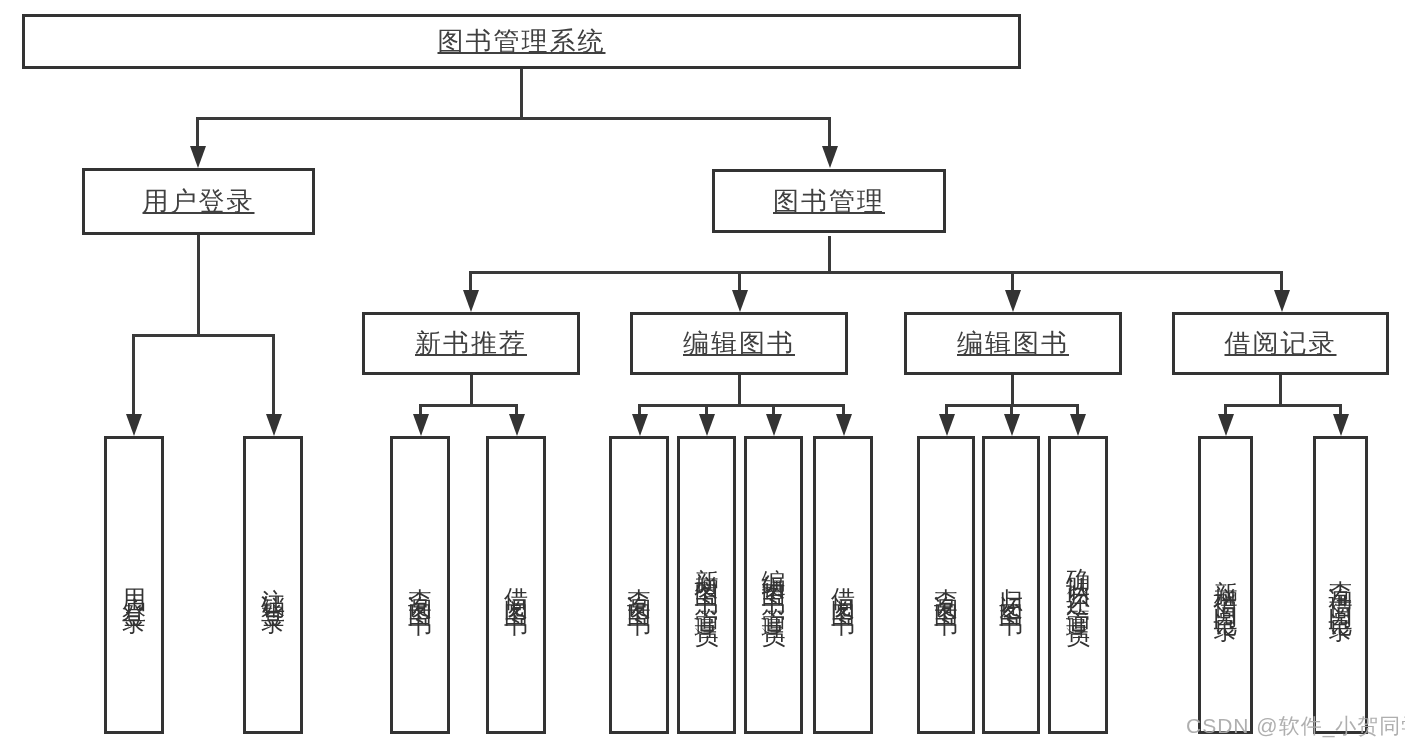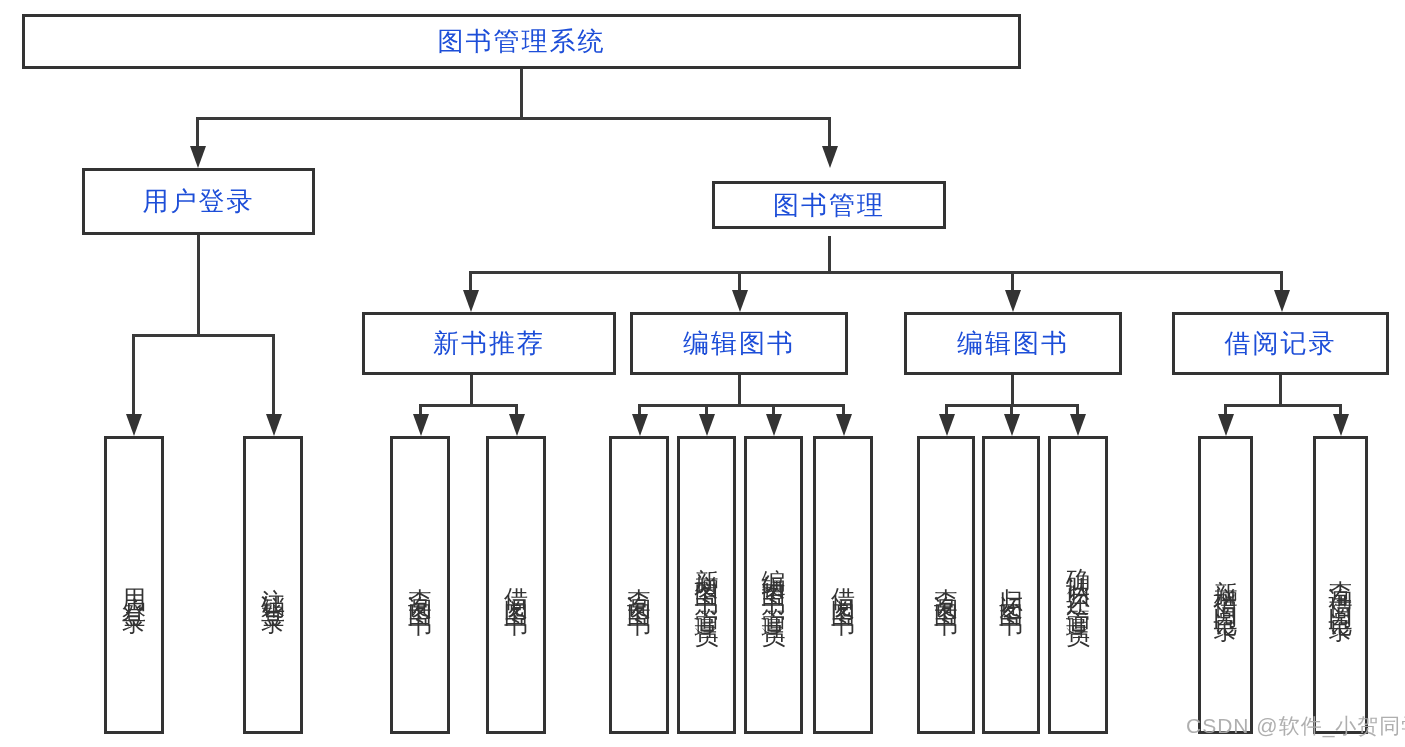--- a/index.html
+++ b/index.html
@@ -5,21 +5,21 @@
   html,body{margin:0;padding:0;background:#ffffff;}
   body{
     width:1405px;height:747px;position:relative;overflow:hidden;
     font-family:"Liberation Sans","DejaVu Sans",sans-serif;color:#333333;
   }
   .node{
     position:absolute;box-sizing:border-box;background:#ffffff;
     border:3px solid #333333;display:flex;align-items:center;justify-content:center;
   }
   .hbox .label{
-    font-size:26px;letter-spacing:2px;color:#1d4ed8;white-space:nowrap;
+    font-size:26px;letter-spacing:2px;color:#404040;white-space:nowrap;text-decoration:underline;
   }
   .vbox{border-width:3px;}
   .vbox .label{
     writing-mode:vertical-rl;text-orientation:mixed;
     font-size:24px;letter-spacing:8px;color:#333333;line-height:1;
     max-height:292px;
   }
   .line{position:absolute;background:#3a3a3a;}
   .line-v{width:3px;}
   .line-h{height:3px;}
@@ -44,21 +44,21 @@
 <div class="line line-v" style="left:520px;top:69px;height:48px"></div>
 <div class="line line-h" style="left:196px;top:117px;width:635px"></div>
 <div class="line line-v" style="left:196px;top:117px;height:32px"></div>
 <div class="arrow" style="left:190px;top:146px"></div>
 <div class="line line-v" style="left:828px;top:117px;height:32px"></div>
 <div class="arrow" style="left:822px;top:146px"></div>
 
 <div class="node hbox" style="left:82px;top:168px;width:233px;height:67px">
   <span class="label">用户登录</span>
 </div>
-<div class="node hbox" style="left:712px;top:181px;width:234px;height:48px">
+<div class="node hbox" style="left:712px;top:169px;width:234px;height:64px">
   <span class="label">图书管理</span>
 </div>
 
 <div class="line line-v" style="left:197px;top:235px;height:102px"></div>
 <div class="line line-h" style="left:132px;top:334px;width:143px"></div>
 <div class="line line-v" style="left:132px;top:334px;height:84px"></div>
 <div class="arrow" style="left:126px;top:414px"></div>
 <div class="line line-v" style="left:272px;top:334px;height:84px"></div>
 <div class="arrow" style="left:266px;top:414px"></div>
 
@@ -66,21 +66,21 @@
 <div class="line line-h" style="left:469px;top:271px;width:814px"></div>
 <div class="line line-v" style="left:469px;top:271px;height:22px"></div>
 <div class="arrow" style="left:463px;top:290px"></div>
 <div class="line line-v" style="left:738px;top:271px;height:22px"></div>
 <div class="arrow" style="left:732px;top:290px"></div>
 <div class="line line-v" style="left:1011px;top:271px;height:22px"></div>
 <div class="arrow" style="left:1005px;top:290px"></div>
 <div class="line line-v" style="left:1280px;top:271px;height:22px"></div>
 <div class="arrow" style="left:1274px;top:290px"></div>
 
-<div class="node hbox" style="left:362px;top:312px;width:254px;height:63px">
+<div class="node hbox" style="left:362px;top:312px;width:218px;height:63px">
   <span class="label">新书推荐</span>
 </div>
 <div class="node hbox" style="left:630px;top:312px;width:218px;height:63px">
   <span class="label">编辑图书</span>
 </div>
 <div class="node hbox" style="left:904px;top:312px;width:218px;height:63px">
   <span class="label">编辑图书</span>
 </div>
 <div class="node hbox" style="left:1172px;top:312px;width:217px;height:63px">
   <span class="label">借阅记录</span>

